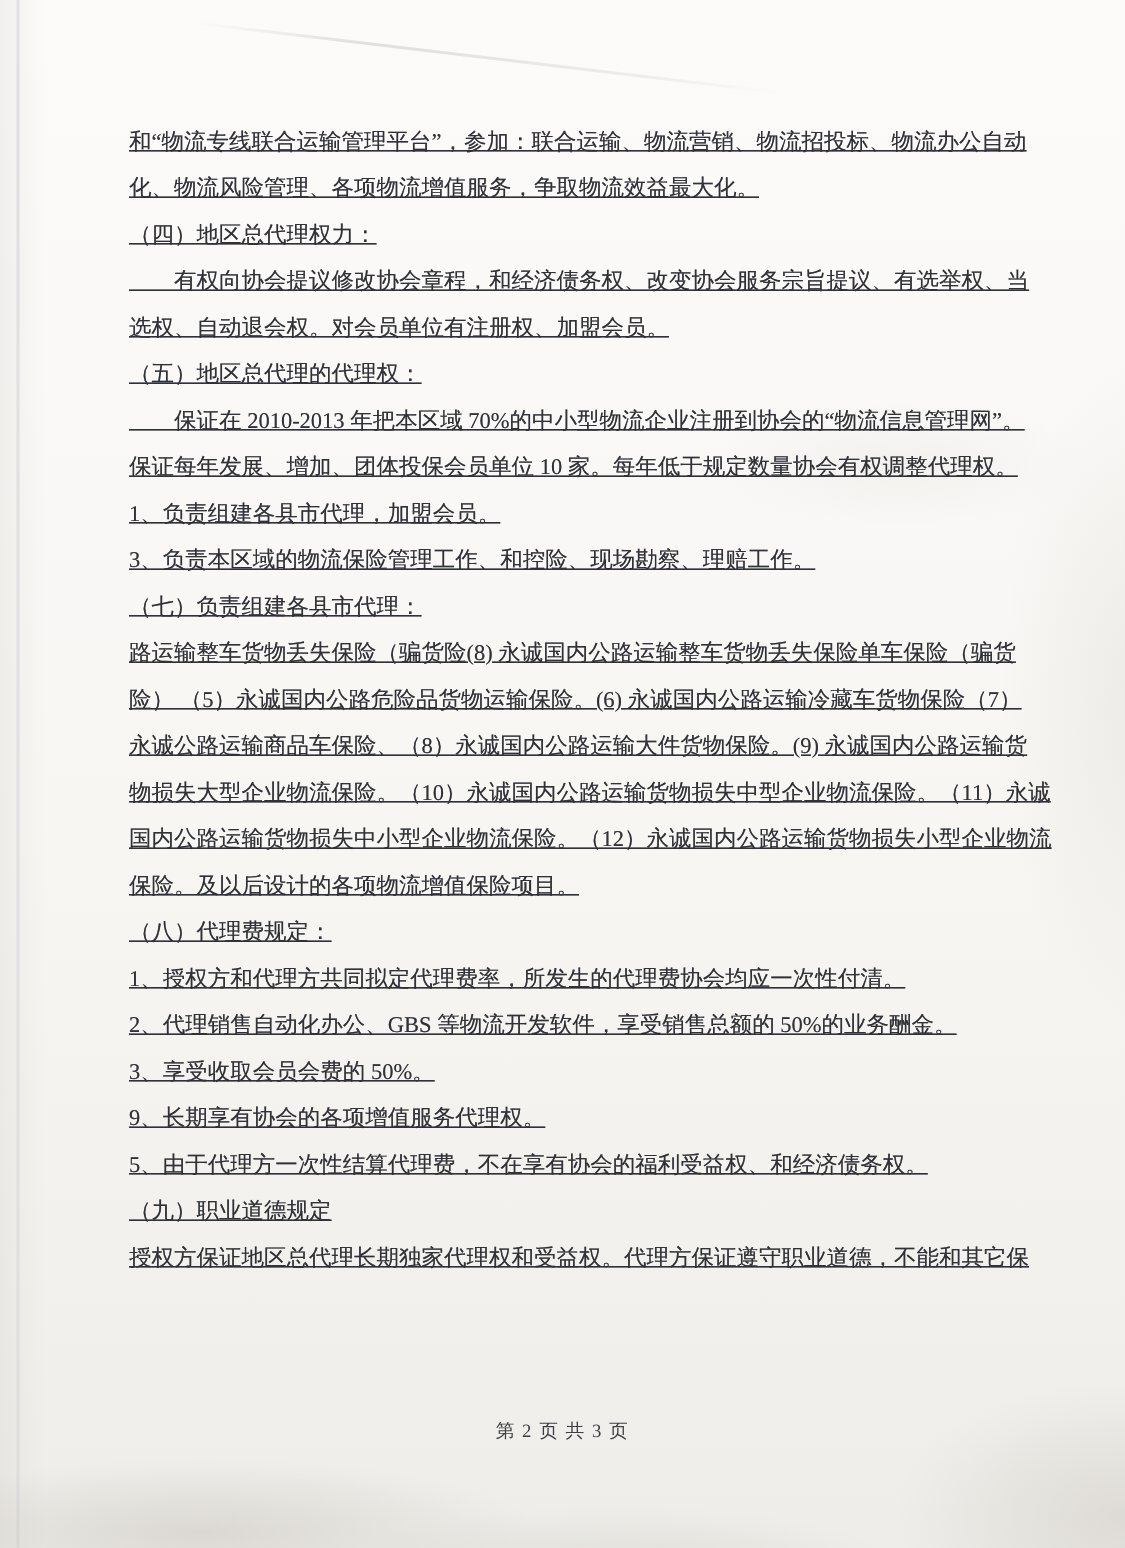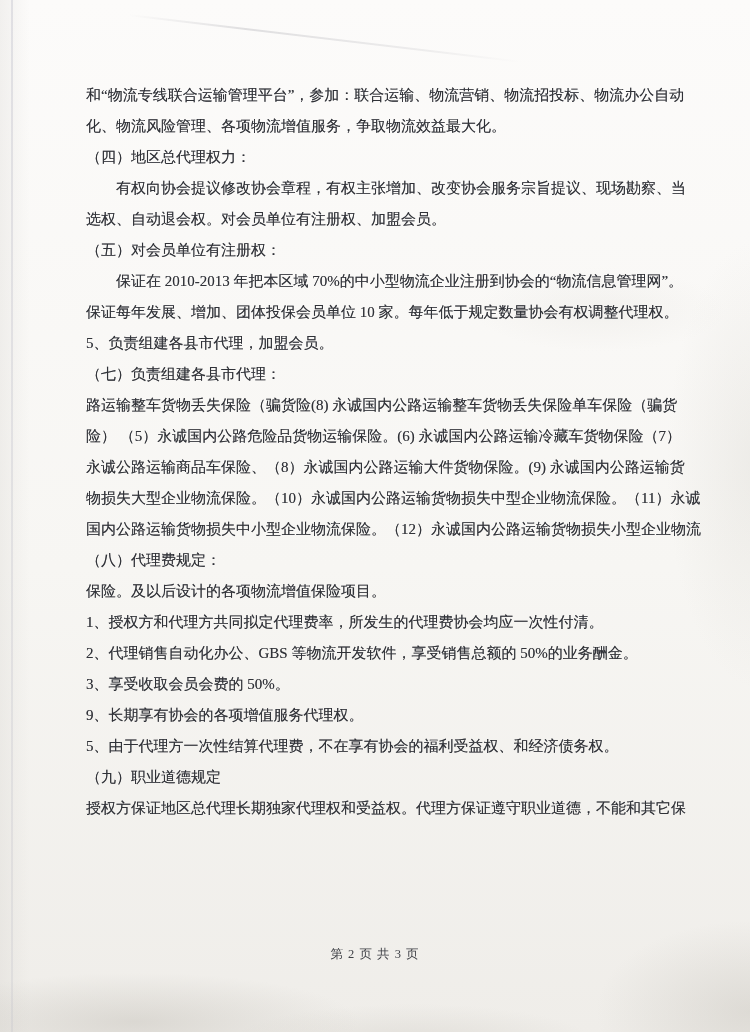--- a/index.html
+++ b/index.html
@@ -34,20 +34,21 @@
     top: 80px;
     width: 606px;
     font-size: 15px;
     line-height: 31px;
     color: #303238;
     text-shadow: 0 0 0.4px rgba(48,50,56,.55);
   }
   .doc-line {
     height: 31px;
     white-space: nowrap;
+    text-decoration: underline;
   }
   .page-footer {
     position: absolute;
     left: 0; right: 0;
     top: 946px;
     text-align: center;
     font-size: 12.5px;
     letter-spacing: 1px;
     color: #3c3e44;
   }
@@ -55,34 +56,35 @@
 </head>
 <body>
 
 <div class="edge-line"></div>
 <div class="crease-line"></div>
 
 <div class="doc-text" id="doc-body">
     <div class="doc-line">和“物流专线联合运输管理平台”，参加：联合运输、物流营销、物流招投标、物流办公自动</div>
     <div class="doc-line">化、物流风险管理、各项物流增值服务，争取物流效益最大化。</div>
     <div class="doc-line">（四）地区总代理权力：</div>
-    <div class="doc-line">　　有权向协会提议修改协会章程，有权主张增加、改变协会服务宗旨提议、现场勘察、当</div>
+    <div class="doc-line">　　有权向协会提议修改协会章程，和经济债务权、改变协会服务宗旨提议、有选举权、当</div>
     <div class="doc-line">选权、自动退会权。对会员单位有注册权、加盟会员。</div>
-    <div class="doc-line">（五）对会员单位有注册权：</div>
+    <div class="doc-line">（五）地区总代理的代理权：</div>
     <div class="doc-line">　　保证在 2010-2013 年把本区域 70%的中小型物流企业注册到协会的“物流信息管理网”。</div>
     <div class="doc-line">保证每年发展、增加、团体投保会员单位 10 家。每年低于规定数量协会有权调整代理权。</div>
-    <div class="doc-line">5、负责组建各县市代理，加盟会员。</div>
+    <div class="doc-line">1、负责组建各县市代理，加盟会员。</div>
+    <div class="doc-line">3、负责本区域的物流保险管理工作、和控险、现场勘察、理赔工作。</div>
     <div class="doc-line">（七）负责组建各县市代理：</div>
     <div class="doc-line">路运输整车货物丢失保险（骗货险(8) 永诚国内公路运输整车货物丢失保险单车保险（骗货</div>
     <div class="doc-line">险） （5）永诚国内公路危险品货物运输保险。(6) 永诚国内公路运输冷藏车货物保险（7）</div>
     <div class="doc-line">永诚公路运输商品车保险、（8）永诚国内公路运输大件货物保险。(9) 永诚国内公路运输货</div>
     <div class="doc-line">物损失大型企业物流保险。（10）永诚国内公路运输货物损失中型企业物流保险。（11）永诚</div>
     <div class="doc-line">国内公路运输货物损失中小型企业物流保险。（12）永诚国内公路运输货物损失小型企业物流</div>
+    <div class="doc-line">保险。及以后设计的各项物流增值保险项目。</div>
     <div class="doc-line">（八）代理费规定：</div>
-    <div class="doc-line">保险。及以后设计的各项物流增值保险项目。</div>
     <div class="doc-line">1、授权方和代理方共同拟定代理费率，所发生的代理费协会均应一次性付清。</div>
     <div class="doc-line">2、代理销售自动化办公、GBS 等物流开发软件，享受销售总额的 50%的业务酬金。</div>
     <div class="doc-line">3、享受收取会员会费的 50%。</div>
     <div class="doc-line">9、长期享有协会的各项增值服务代理权。</div>
     <div class="doc-line">5、由于代理方一次性结算代理费，不在享有协会的福利受益权、和经济债务权。</div>
     <div class="doc-line">（九）职业道德规定</div>
     <div class="doc-line">授权方保证地区总代理长期独家代理权和受益权。代理方保证遵守职业道德，不能和其它保</div>
   </div>
 
 <div class="page-footer">第 2 页 共 3 页</div>

